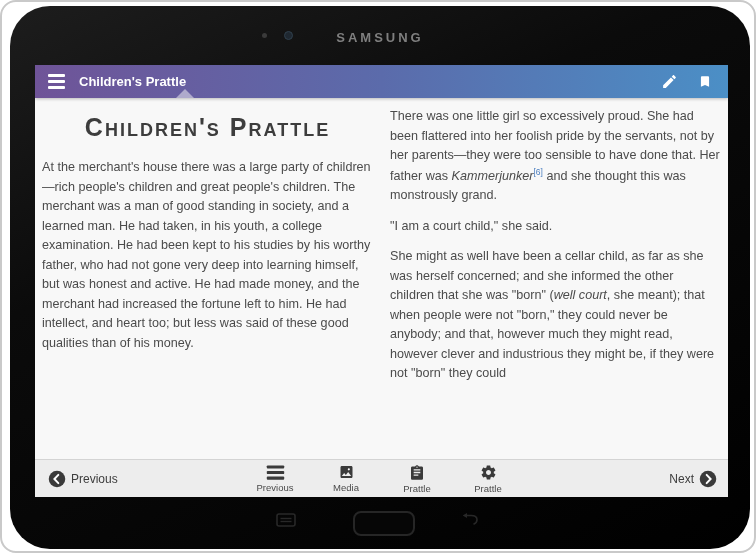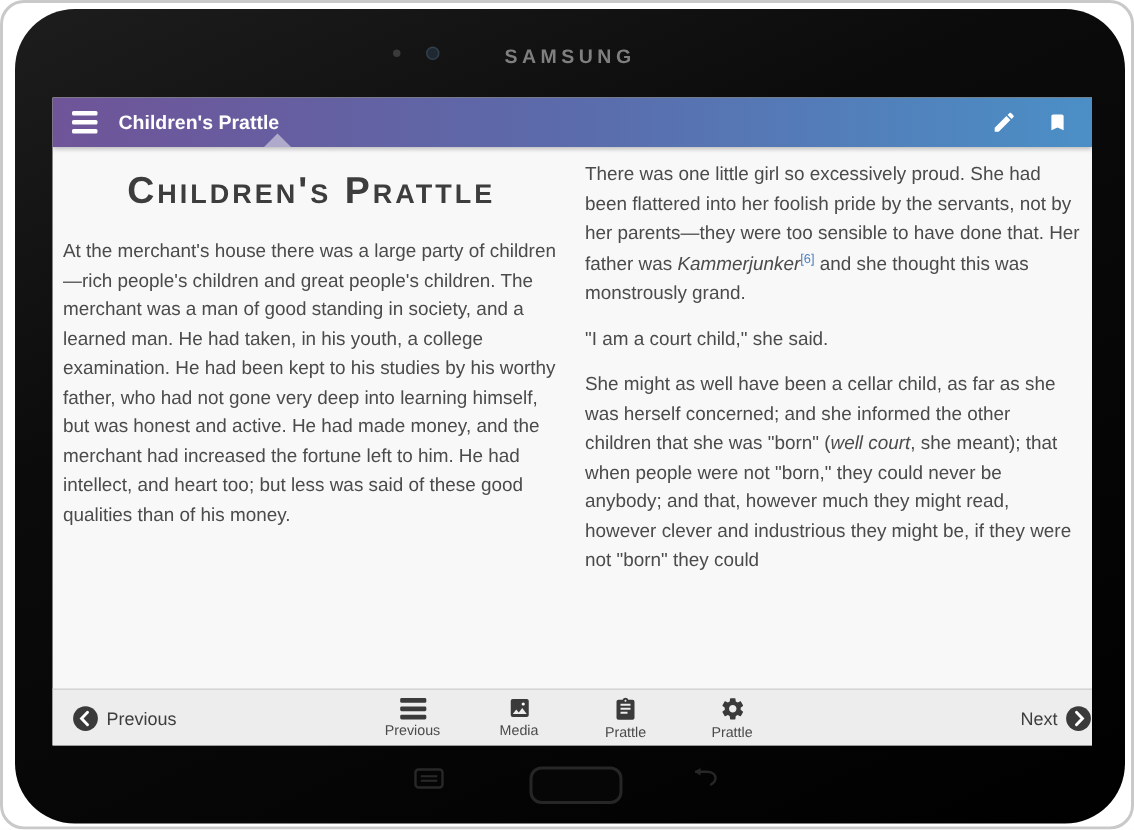--- a/index.html
+++ b/index.html
@@ -65,21 +65,21 @@
   
   .toolbar {
     position:absolute; bottom:0; left:0; right:0; height:37px;
     background:#ededed; border-top:1px solid #d4d4d4;
   }
   .nav-btn {
     position:absolute; top:50%; transform:translateY(-50%);
     display:flex; align-items:center; gap:5px; font-size:12px; color:#3d3d3d; cursor:pointer;text-align:right;
   }
   .nav-prev { left:13px; }
-  .nav-next { right:0; }
+  .nav-next { right:11px; }
   .tool-items {
     position:absolute; left:50%; top:0; height:100%;
     transform:translateX(-50%); display:flex;
   }
   .tool-item {
     width:71px; display:flex; flex-direction:column; align-items:center;
     justify-content:center; gap:2px; cursor:pointer;
   }
   .tool-item svg { display:block; }
   .tool-label { font-size:9.5px; color:#4a4a4a; }

